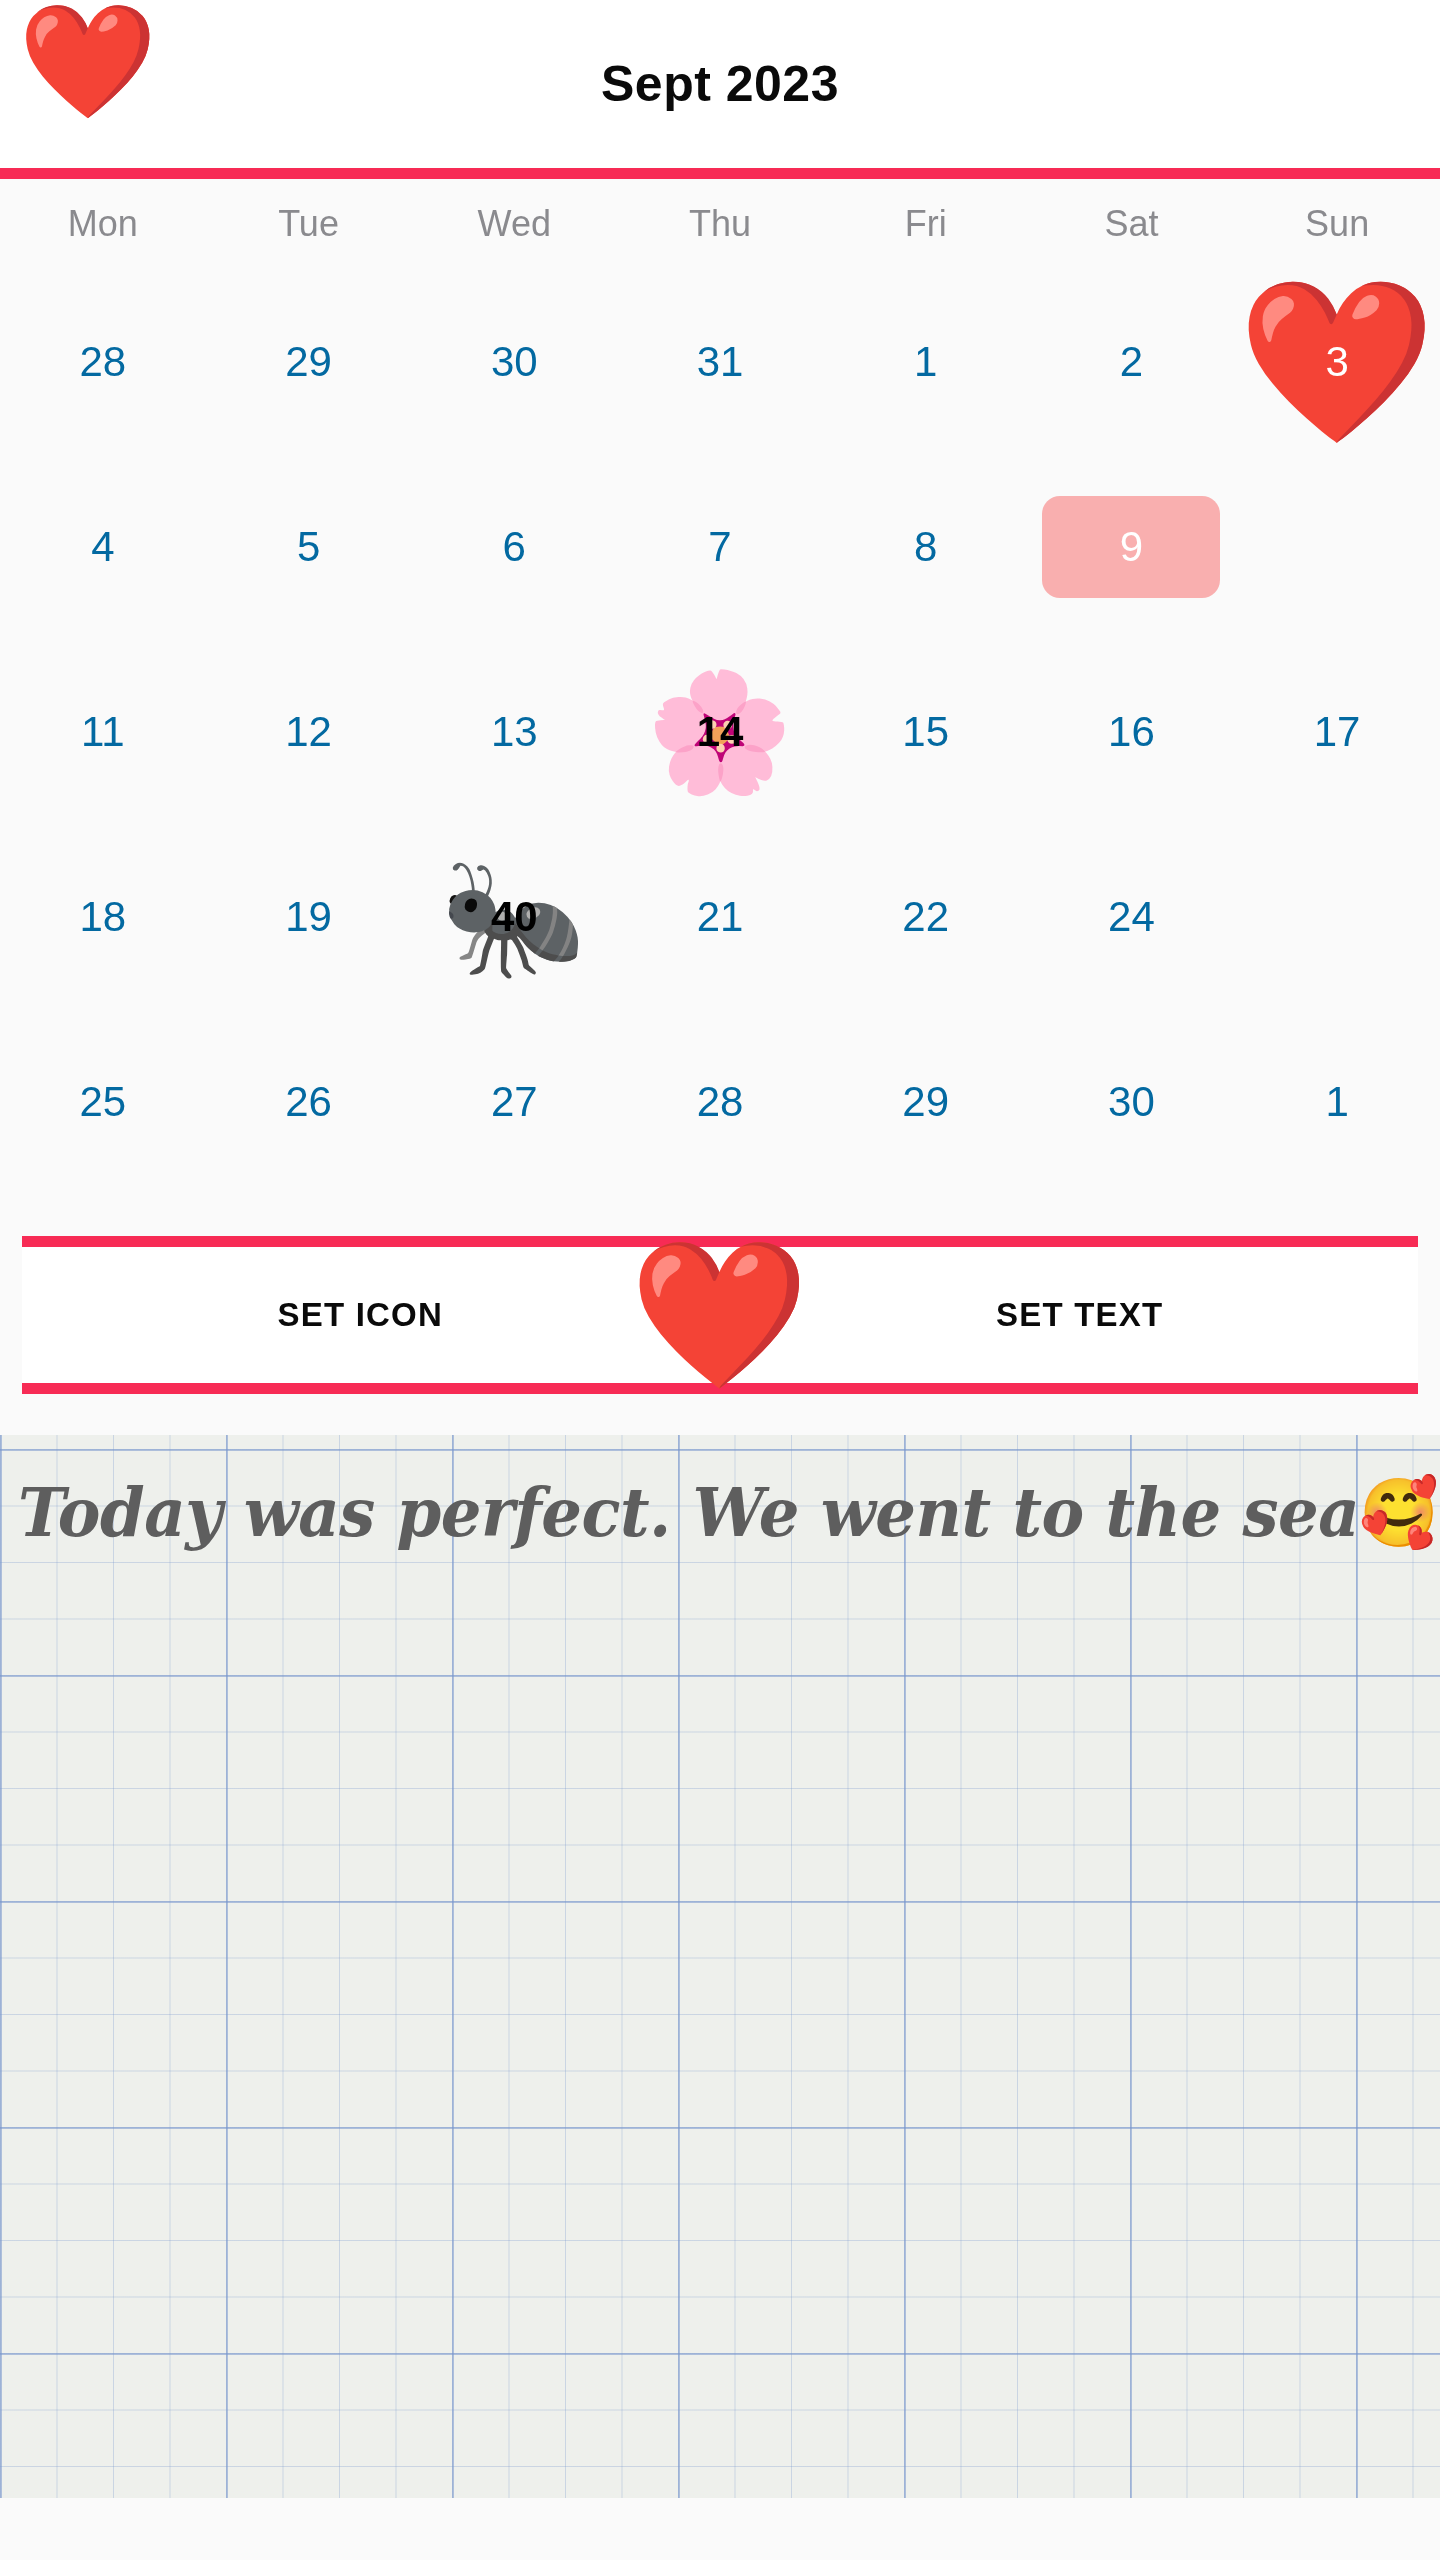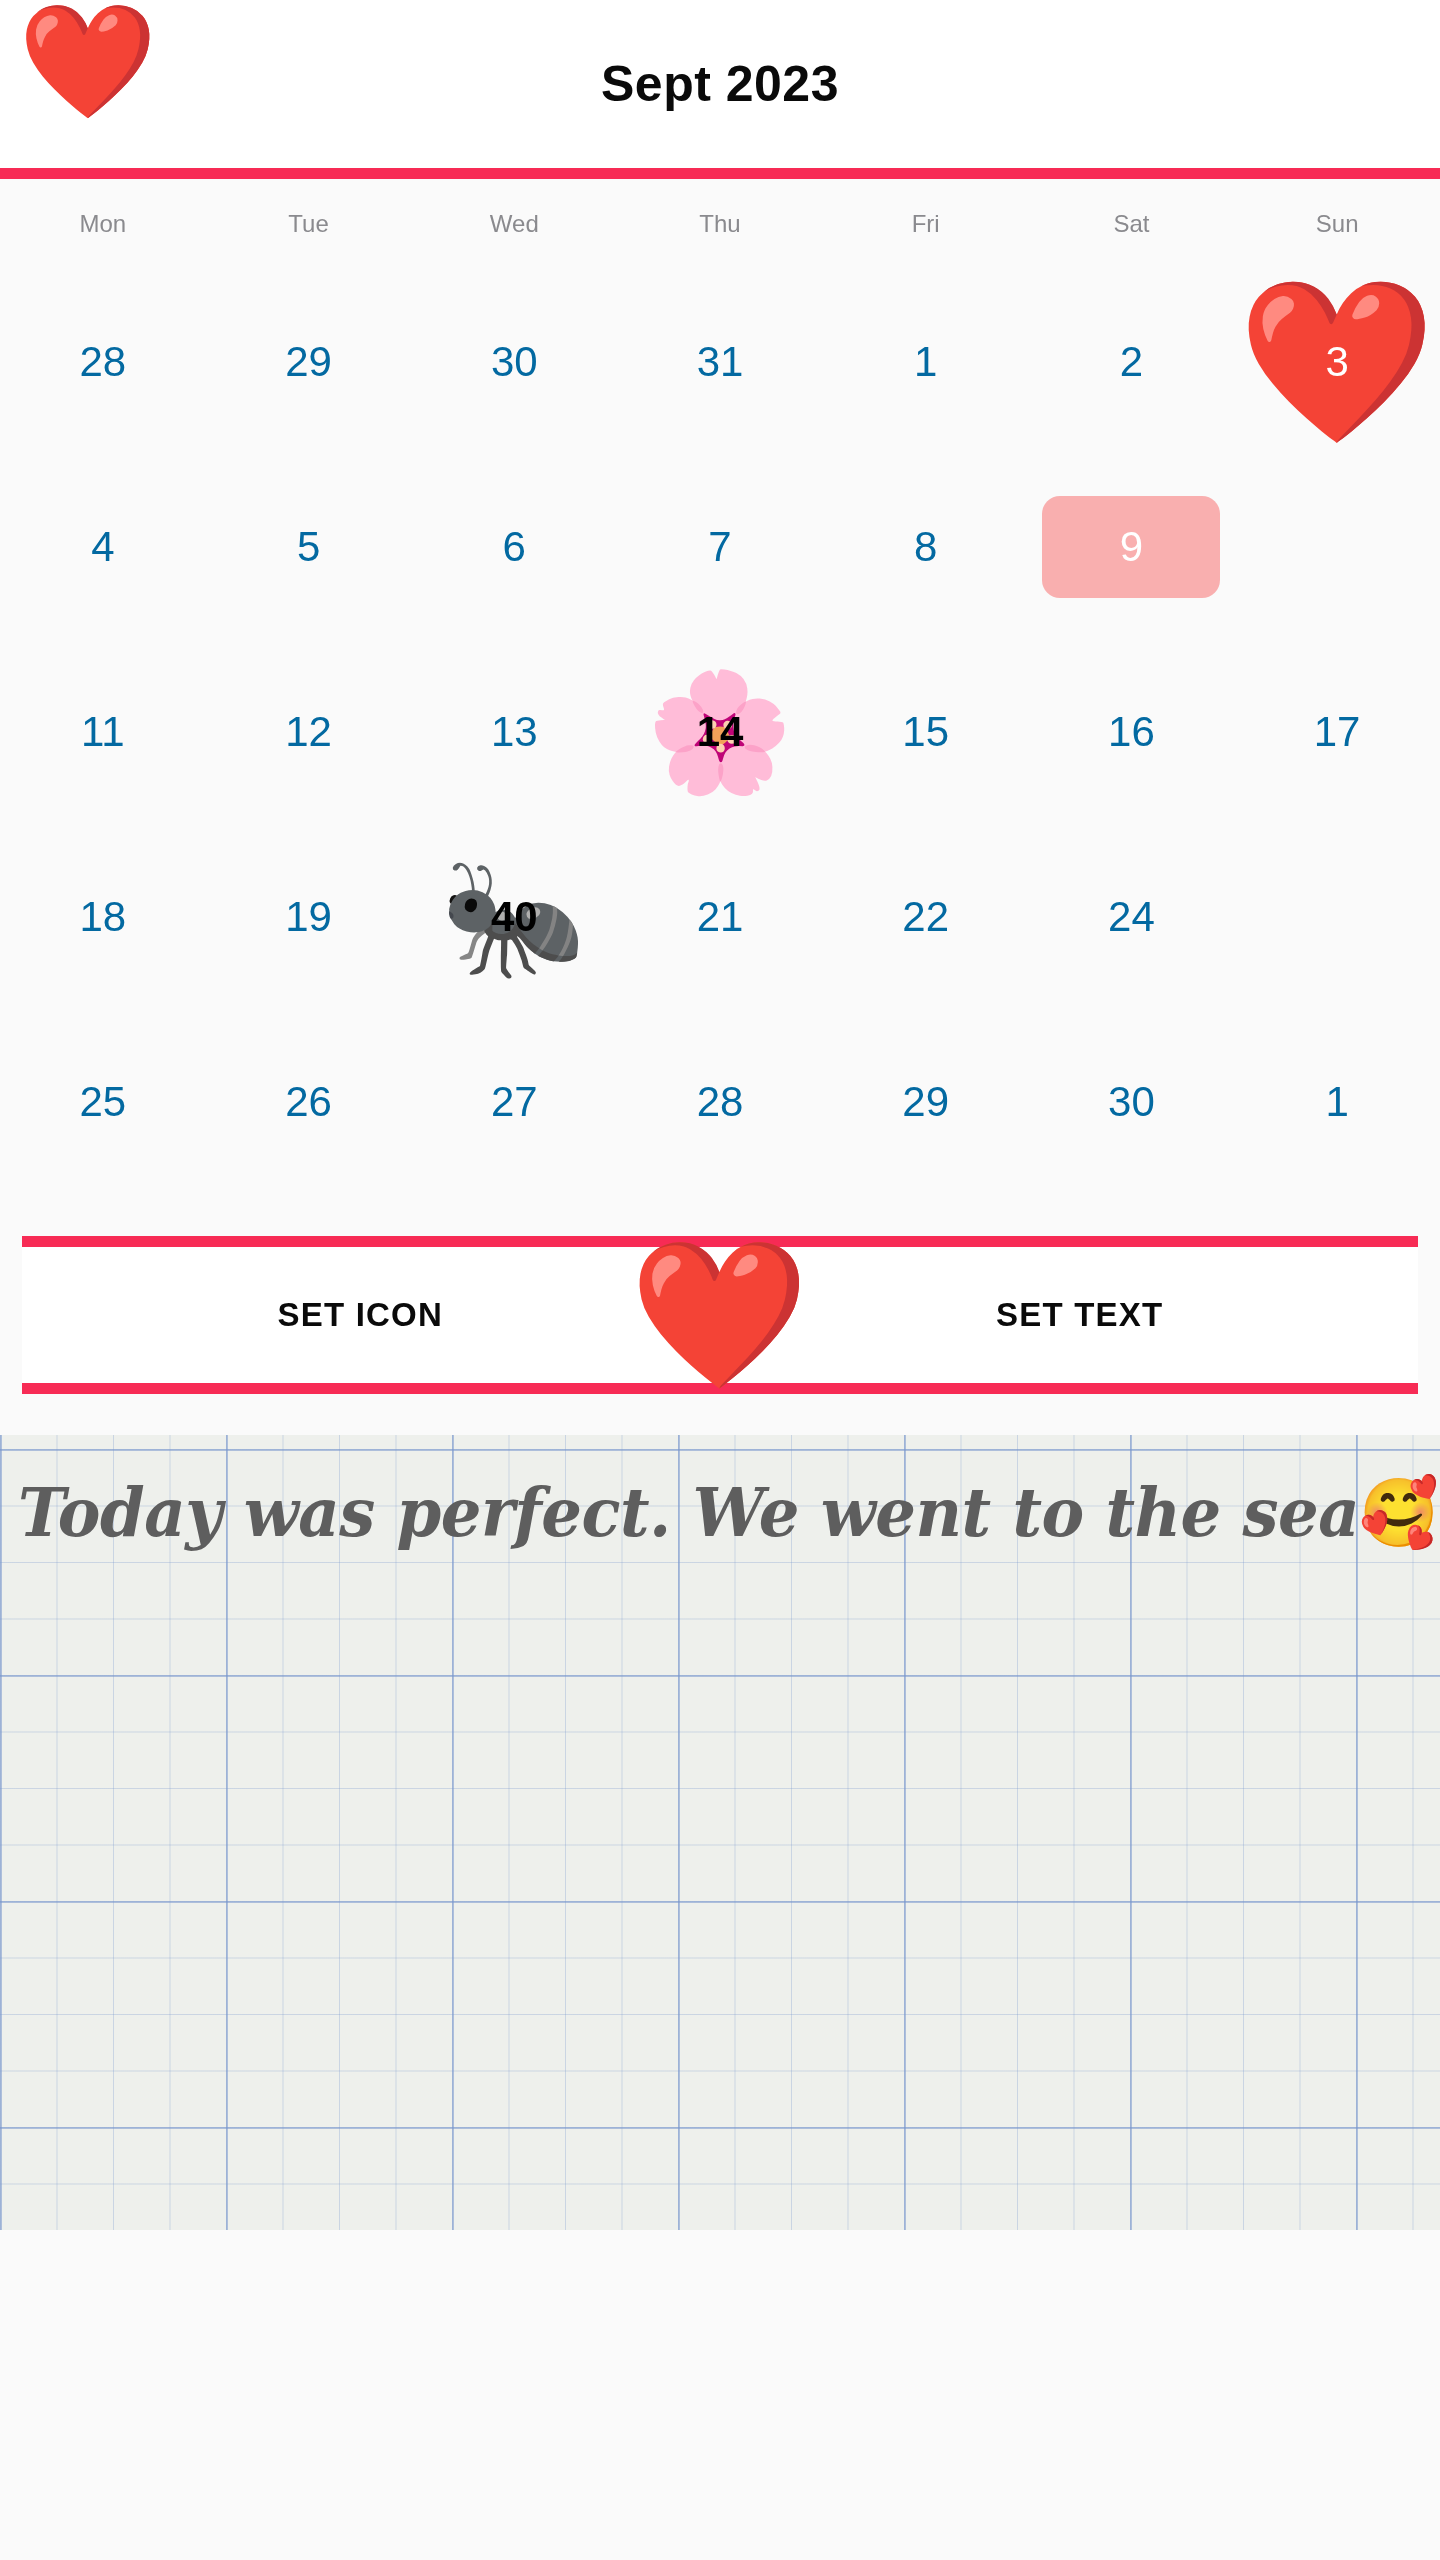--- a/index.html
+++ b/index.html
@@ -46,21 +46,21 @@
     padding-top:0;
   }
   .week-head {
     display:grid;
     grid-template-columns:repeat(7,1fr);
     height:90px;
     align-items:center;
   }
   .week-head span {
     text-align:center;
-    font-size:24px;
+    font-size:36px;
     color:#8A8A8E;
     font-weight:normal;
   }
   .cal-row {
     display:grid;
     grid-template-columns:repeat(7,1fr);
     height:185px;
   }
   .cal-cell {
     position:relative;
@@ -147,21 +147,21 @@
     line-height:1;
     user-select:none;
   }
 
   
   #note-area {
     position:absolute;
     left:0;
     top:1435px;
     width:1440px;
-    height:795px;
+    height:1063px;
     background-color:#EEF0EC;
     background-image:
       linear-gradient(to right, rgba(120,150,205,0.55) 1.6px, transparent 1.6px),
       linear-gradient(to bottom, rgba(120,150,205,0.55) 1.6px, transparent 1.6px),
       linear-gradient(to right, rgba(120,150,205,0.30) 1.2px, transparent 1.2px),
       linear-gradient(to bottom, rgba(120,150,205,0.30) 1.2px, transparent 1.2px);
     background-size:
       226px 226px,
       226px 226px,
       56.5px 56.5px,

